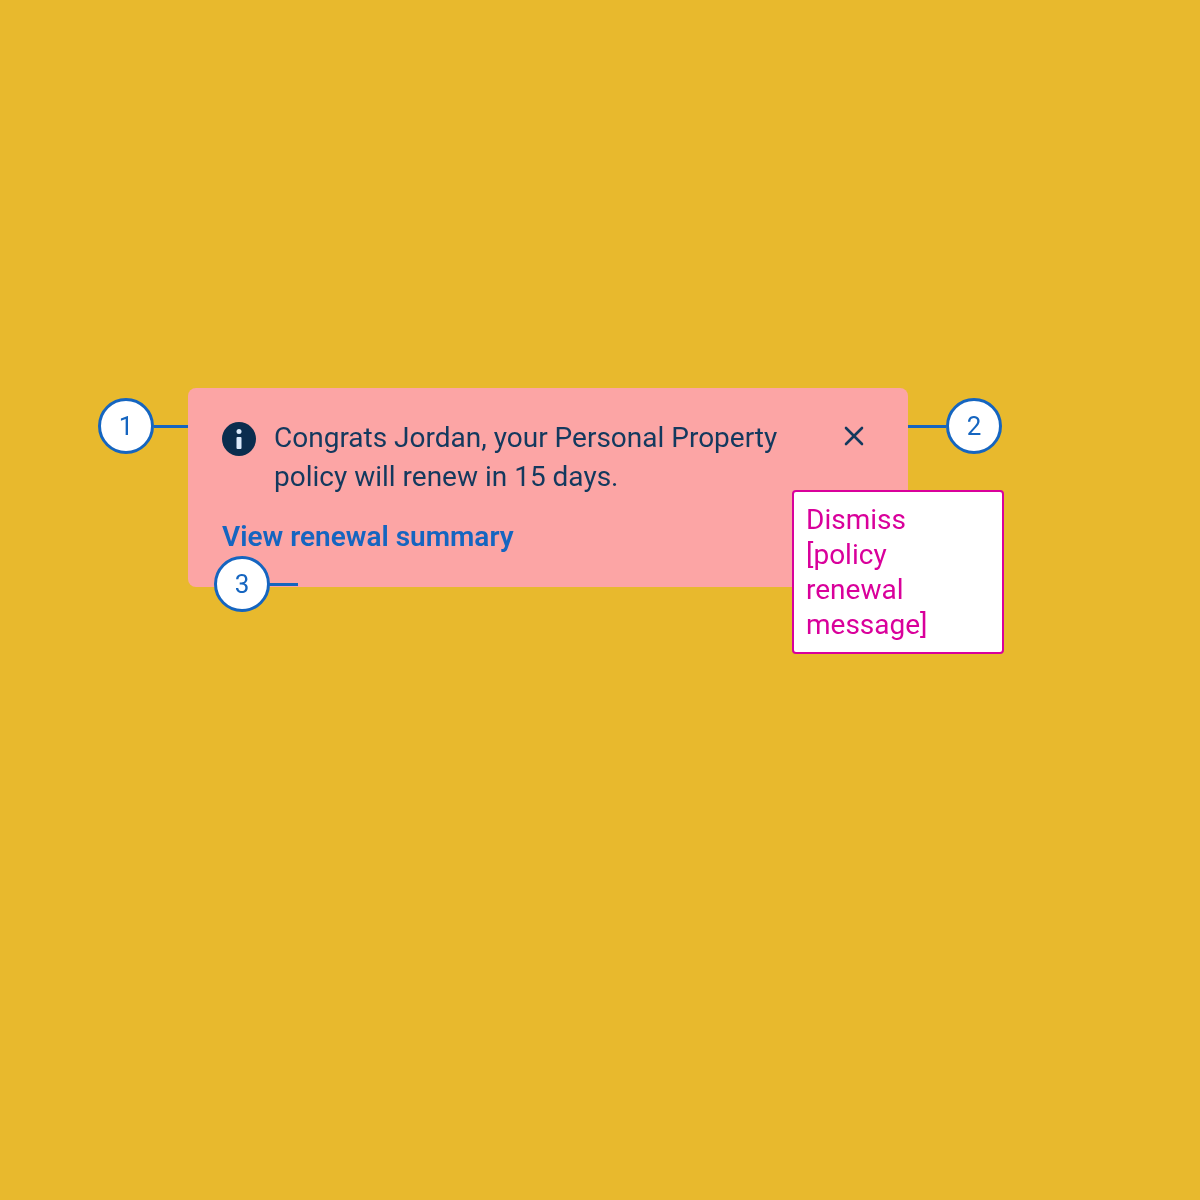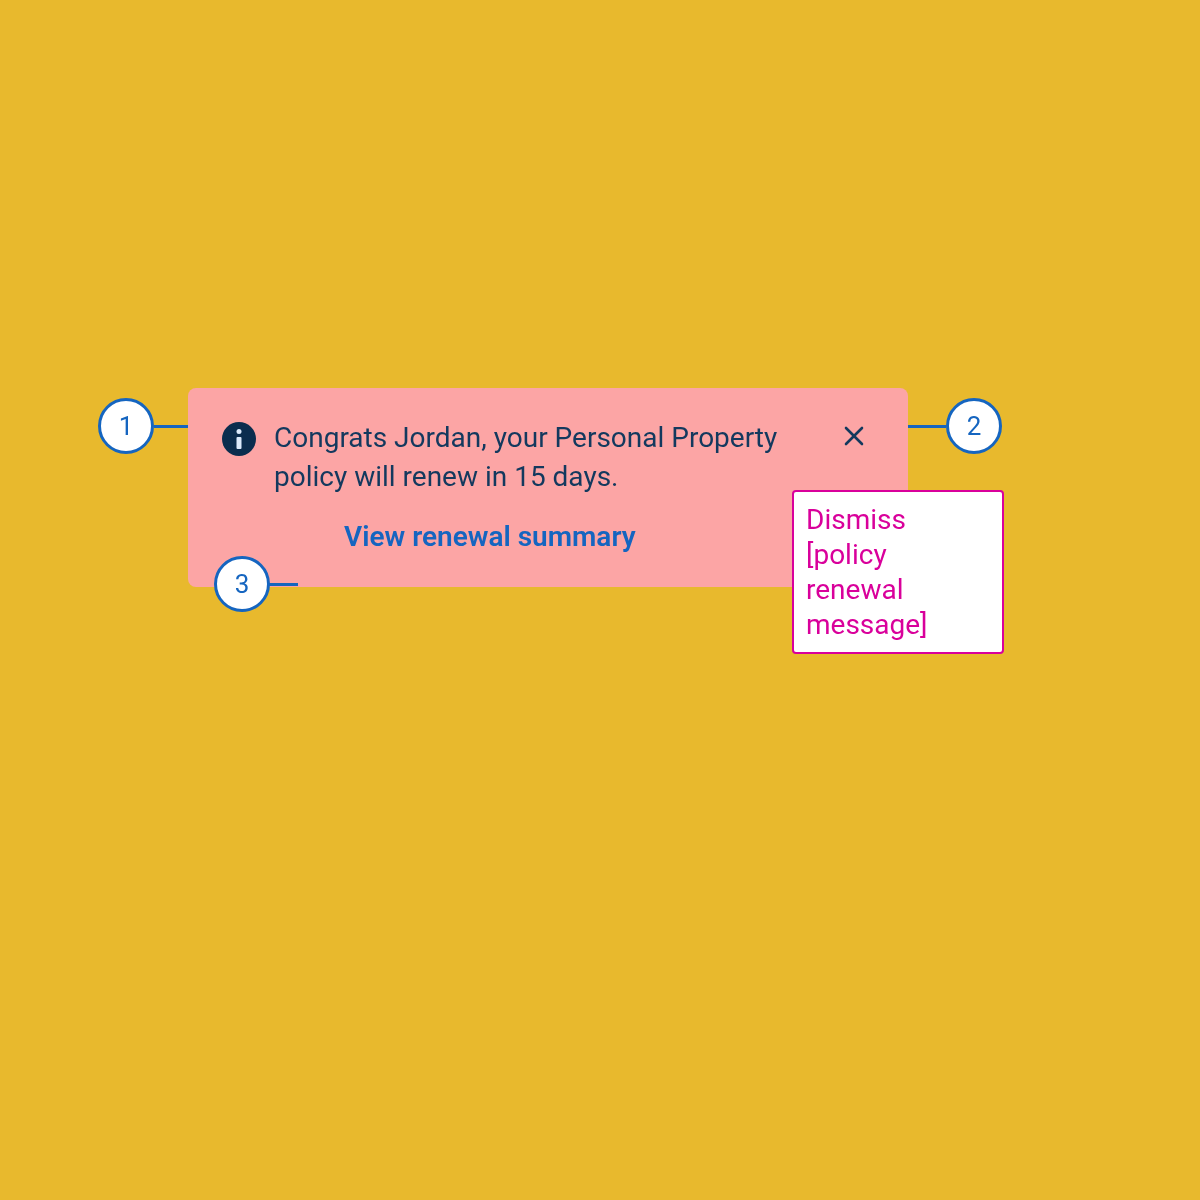--- a/index.html
+++ b/index.html
@@ -77,21 +77,20 @@
     align-items: center;
     justify-content: center;
     cursor: pointer;
     color: #13395e;
     margin-top: -2px;
   }
   .close-btn svg { width: 24px; height: 24px; }
   .action-link {
     display: inline-block;
     margin-top: 24px;
-    margin-left: 122px;
     color: #1565c0;
     font-size: 28px;
     font-weight: 600;
     cursor: pointer;
   }
 
   
   .anno-circle {
     position: absolute;
     width: 56px;

